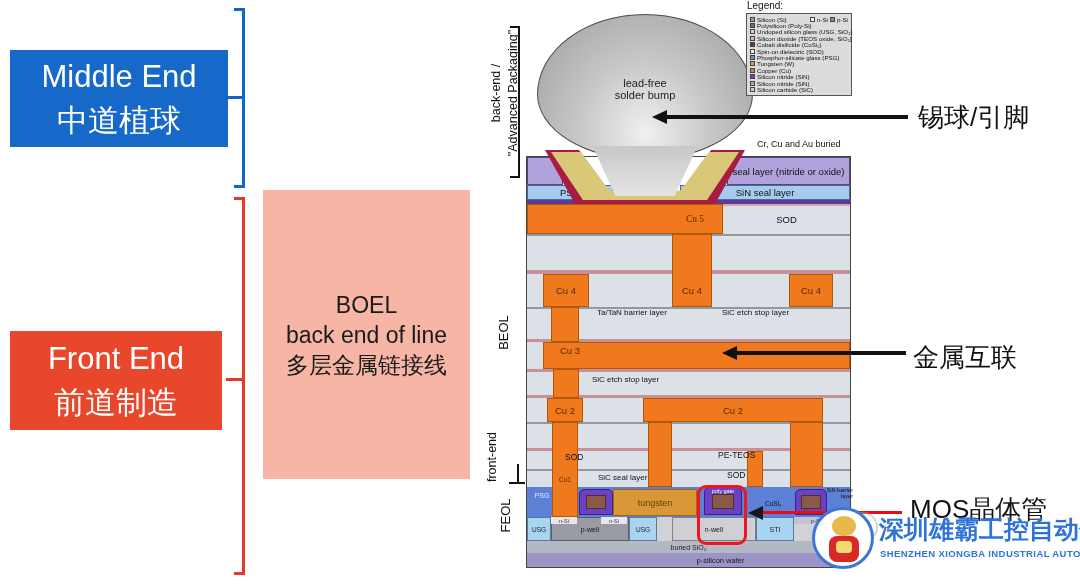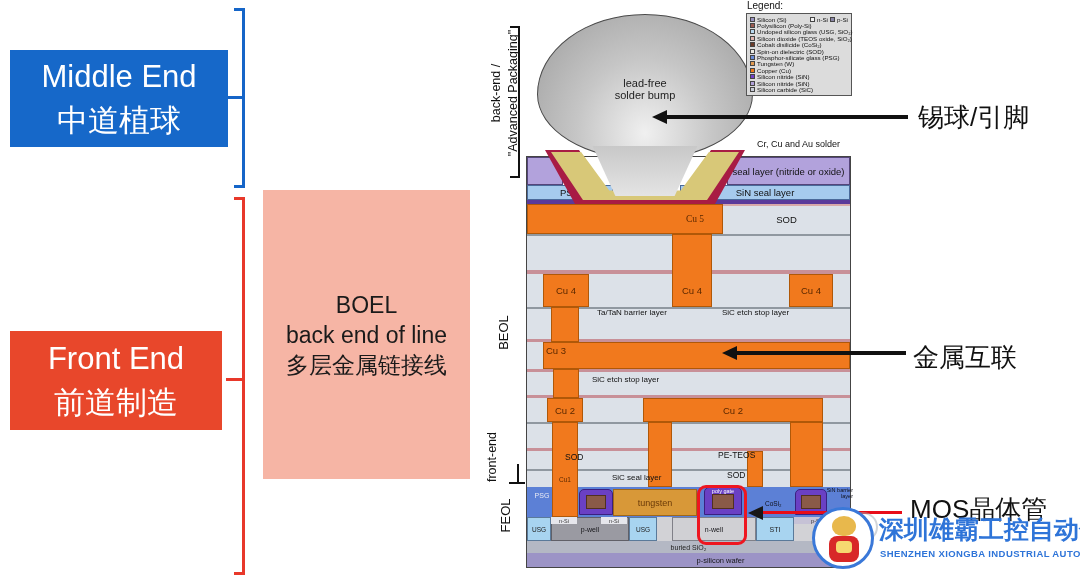--- a/index.html
+++ b/index.html
@@ -118,21 +118,21 @@
   <div class="cu" style="left:643px;top:398px;width:180px;height:24px;"></div>
   <div class="cu" style="left:552px;top:422px;width:26px;height:95px;"></div>
   <div class="cu" style="left:648px;top:422px;width:24px;height:65px;"></div>
   <div class="cu" style="left:790px;top:422px;width:33px;height:65px;"></div>
   <div class="cu" style="left:747px;top:451px;width:16px;height:36px;"></div>
 
   <div class="cu-lab" style="left:673px;top:204px;width:44px;height:30px;font-family:Liberation Serif, serif;">Cu 5</div>
   <div class="cu-lab" style="left:543px;top:274px;width:46px;height:33px;">Cu 4</div>
   <div class="cu-lab" style="left:672px;top:274px;width:40px;height:33px;">Cu 4</div>
   <div class="cu-lab" style="left:789px;top:274px;width:44px;height:33px;">Cu 4</div>
-  <div class="cu-lab" style="left:531px;top:342px;width:50px;height:16px;text-align:right;">Cu 3</div>
+  <div class="cu-lab" style="left:545px;top:342px;width:50px;height:16px;text-align:right;">Cu 3</div>
   <div class="cu-lab" style="left:547px;top:398px;width:36px;height:24px;">Cu 2</div>
   <div class="cu-lab" style="left:643px;top:398px;width:180px;height:24px;">Cu 2</div>
   <div class="cu-lab" style="left:552px;top:471px;width:26px;height:16px;font-size:6.5px;">Cu1</div>
 
   <div class="abs ctr" style="left:613px;top:489px;width:84px;height:27px;background:#D89838;border:1px solid #A06818;box-sizing:border-box;font-size:9px;color:#6A3A08;">
     <span>tungsten</span>
   </div>
   <div class="abs ctr" style="left:527px;top:488px;width:30px;height:14px;font-size:7px;color:#EAEAF4;">
     <span>PSG</span>
   </div>
@@ -180,30 +180,30 @@
 
   <div class="abs" style="left:537px;top:14px;width:216px;height:146px;border-radius:50%/55% 55% 45% 45%;background:radial-gradient(ellipse at 50% 82%,#F0F0F0 0%,#C6C6C6 45%,#9C9C9C 100%);border:1.5px solid #4A4A4A;box-sizing:border-box;"></div>
   <div class="abs" style="left:545px;top:150px;width:200px;height:54px;background:#A81C44;clip-path:polygon(0 0,17% 0,31% 78%,69% 78%,83% 0,100% 0,85% 100%,15% 100%);"></div>
   <div class="abs" style="left:551px;top:152px;width:188px;height:48px;background:#D8C878;clip-path:polygon(0 0,16% 0,31% 80%,69% 80%,84% 0,100% 0,83% 100%,17% 100%);"></div>
   <div class="abs" style="left:588px;top:146px;width:114px;height:50px;background:linear-gradient(#C8C8C8,#E4E4E4);clip-path:polygon(4% 0,96% 0,76% 100%,24% 100%);"></div>
   <div class="lab ctr" style="left:585px;top:78px;width:120px;font-size:11px;color:#222;flex-direction:column;text-align:center;">
     <span>lead-free</span>
     <span>solder bump</span>
   </div>
 
-  <div class="lab tiny" style="left:757px;top:140px;font-size:9px;">Cr, Cu and Au solder</div>
+  <div class="lab tiny" style="left:757px;top:140px;font-size:9px;">Cr, Cu and Au buried</div>
   <div class="abs ctr" style="left:723px;top:204px;width:127px;height:30px;font-size:9.5px;color:#111;">
       <span>SOD</span>
     </div>
   <div class="lab tiny" style="left:597px;top:309px;">Ta/TaN barrier layer</div>
   <div class="lab tiny" style="left:722px;top:309px;">SiC etch stop layer</div>
   <div class="lab tiny" style="left:592px;top:376px;">SiC etch stop layer</div>
   <div class="lab" style="left:565px;top:453px;font-size:8.5px;">SOD</div>
   <div class="lab" style="left:718px;top:451px;font-size:8.5px;text-align:center;">PE-TEOS</div>
-  <div class="lab tiny" style="left:612px;top:474px;">SiC seal layer</div>
+  <div class="lab tiny" style="left:598px;top:474px;">SiC seal layer</div>
   <div class="lab" style="left:727px;top:471px;font-size:8.5px;">SOD</div>
   <div class="lab" style="left:765px;top:501px;font-size:6.5px;color:#10101A;">CoSi₂</div>
   <div class="lab" style="left:817px;top:488px;font-size:5.5px;width:36px;white-space:normal;text-align:right;color:#10101A;">SiN barrier layer</div>
   <div class="lab" style="left:824px;top:519px;font-size:6.5px;color:#10101A;">spacer</div>
 
   <div class="abs" style="left:697px;top:485px;width:50px;height:60px;border:3px solid #EE1620;border-radius:9px;box-sizing:border-box;"></div>
 
   <div class="callout" style="left:918px;top:100px;">锡球/引脚</div>
   <div class="arrow-line" style="left:666px;top:115px;width:242px;height:4px;"></div>
   <div class="tri-left" style="left:652px;top:110px;"></div>

